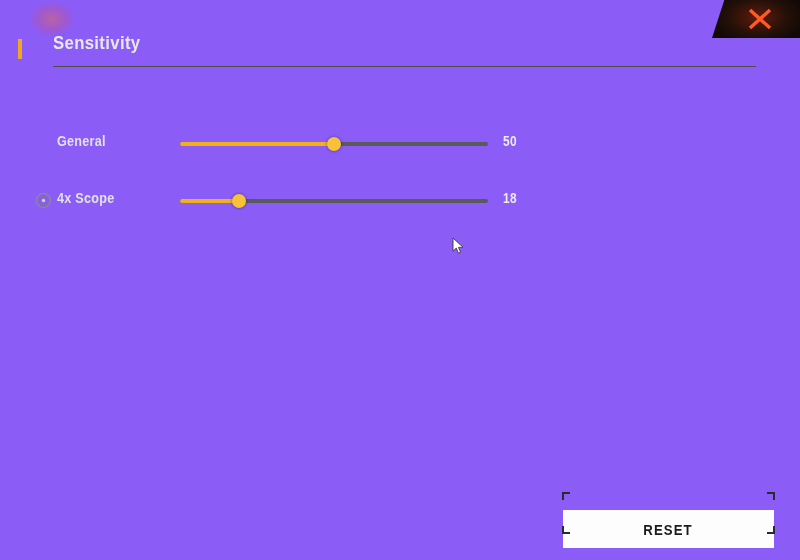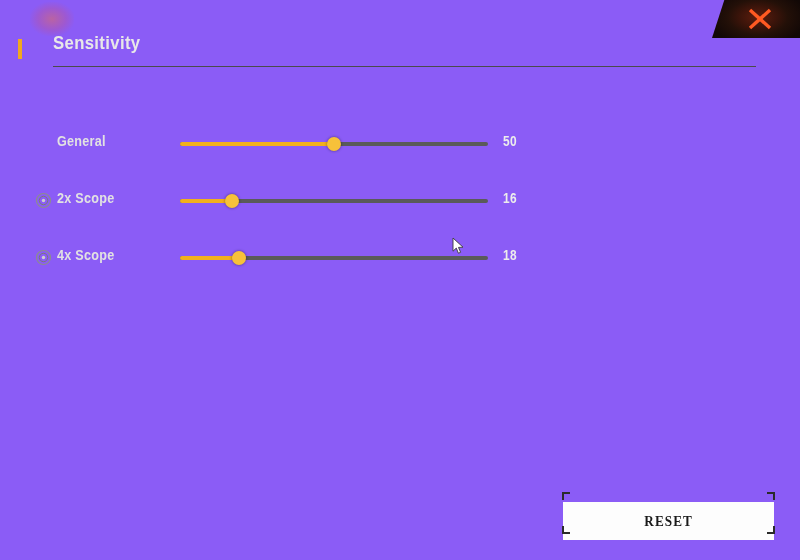--- a/index.html
+++ b/index.html
@@ -158,29 +158,29 @@
   
   #reset-wrap {
     position: absolute;
     left: 563px;
     top: 494px;
     width: 211px;
     height: 38px;
   }
   #reset-button {
     position: absolute;
-    left: 0; top: 8px;
+    left: 0; top: 16px;
     width: 100%; height: 100%;
     background: #fdfdfd;
     border: none;
     color: #1b1b1b;
     font-size: 15px;
     font-weight: 700;
     letter-spacing: 1.2px;
-    font-family: Liberation Serif, serif;
+    font-family: Liberation Sans, sans-serif;
     cursor: pointer;
     padding: 0;
   }
   #reset-button span {
     display: inline-block;
     transform: scaleX(0.88);
   }
   .corner {
     position: absolute;
     width: 6px;
@@ -229,36 +229,20 @@
       <div class="row-label">General</div>
       <div class="slider">
         <div class="slider-track"></div>
         <div class="slider-fill" style="width: 50%;"></div>
         <div class="slider-thumb" style="left: 50%;"></div>
       </div>
       <div class="row-value">50</div>
     </div>
 
 
-    <div class="row">
-      <div class="row-icon">
-        <svg width="17" height="17" viewBox="0 0 17 17" aria-hidden="true">
-          <circle cx="8.5" cy="8.5" r="7" fill="none" stroke="#8d8d8d" stroke-width="1.2"></circle>
-          <circle cx="8.5" cy="8.5" r="4.2" fill="none" stroke="#7a7a7a" stroke-width="1"></circle>
-          <circle cx="8.5" cy="8.5" r="1.7" fill="#cfcfcf"></circle>
-        </svg>
-      </div>
-      <div class="row-label">2x Scope</div>
-      <div class="slider">
-        <div class="slider-track"></div>
-        <div class="slider-fill" style="width: 17%;"></div>
-        <div class="slider-thumb" style="left: 17%;"></div>
-      </div>
-      <div class="row-value">16</div>
-    </div>
 
     <div class="row">
       <div class="row-icon">
         <svg width="17" height="17" viewBox="0 0 17 17" aria-hidden="true">
           <circle cx="8.5" cy="8.5" r="7" fill="none" stroke="#8d8d8d" stroke-width="1.2"></circle>
           <circle cx="8.5" cy="8.5" r="4.2" fill="none" stroke="#7a7a7a" stroke-width="1"></circle>
           <circle cx="8.5" cy="8.5" r="1.7" fill="#cfcfcf"></circle>
         </svg>
       </div>
       <div class="row-label">4x Scope</div>

